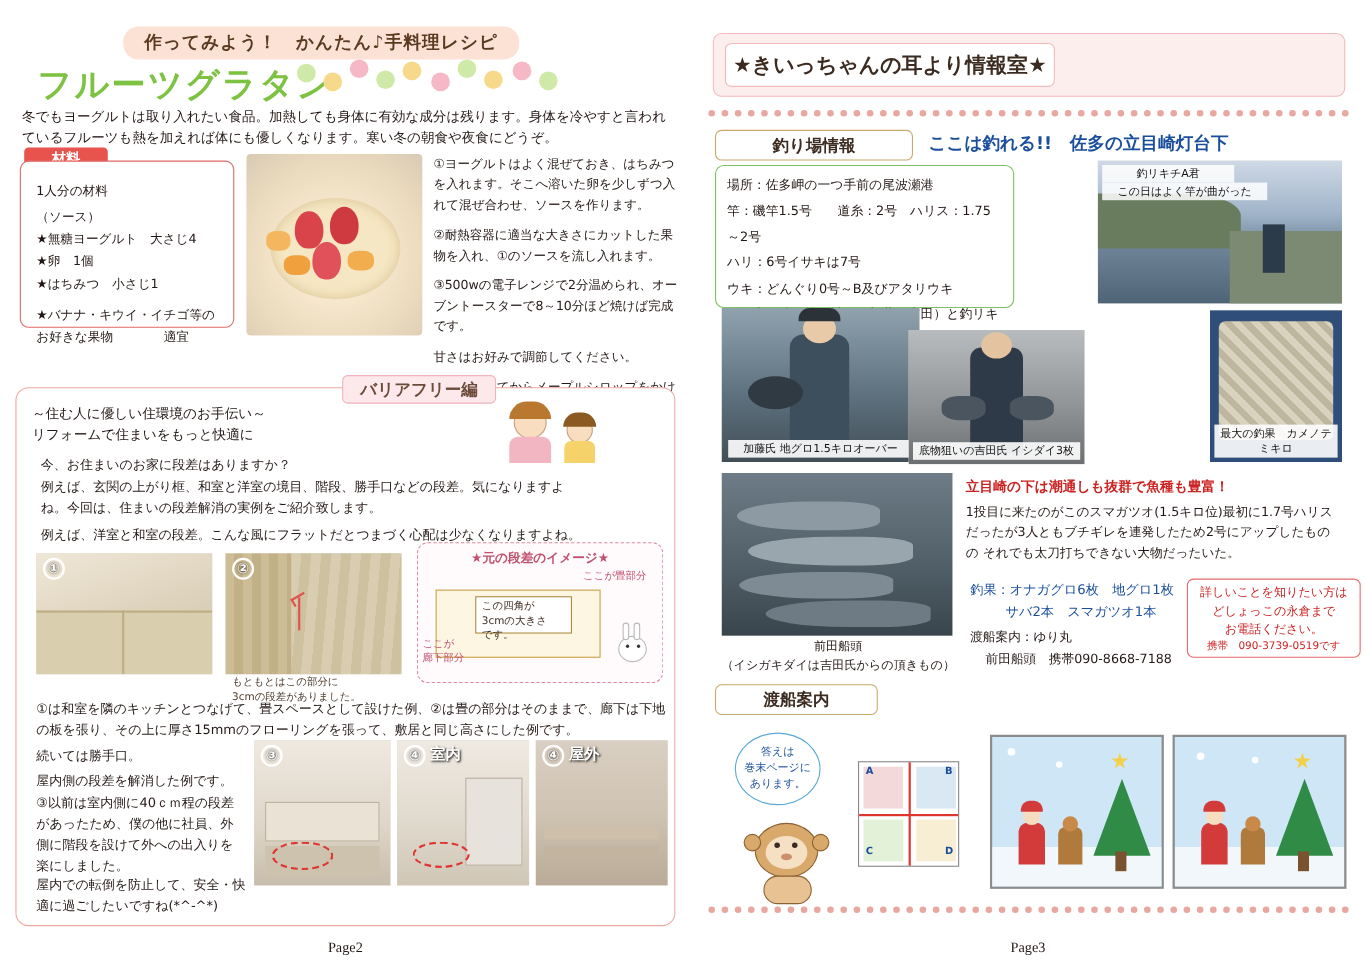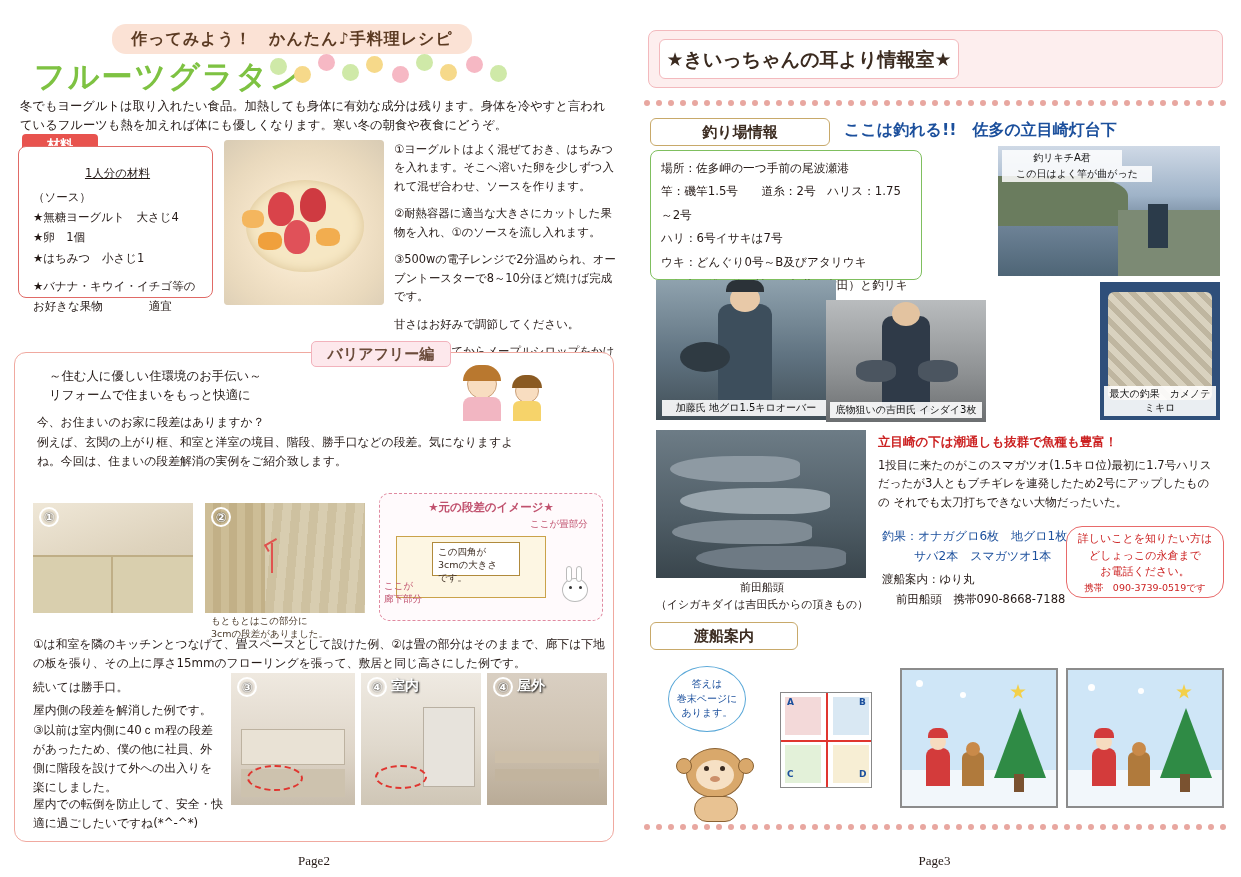--- a/index.html
+++ b/index.html
@@ -46,21 +46,21 @@
     position:absolute; left:22px; top:134px; width:76px; height:22px;
     background:#e8534e; border-radius:4px; color:#fff; font-size:13px;
     font-weight:bold; text-align:center; line-height:22px;
   }
   .zairyo-box {
     position:absolute; left:18px; top:146px; width:195px; height:152px;
     border:1.5px solid #e06a66; border-radius:8px; background:#fff;
     padding:16px 10px 8px 14px;
     font-size:11.5px; line-height:1.75;
   }
-  .zairyo-box .hdr { text-align:center; margin-bottom:4px;text-decoration:underline; }
+  .zairyo-box .hdr { margin-bottom:4px; }
   .food-photo {
     position:absolute; left:224px; top:140px; width:160px; height:165px;
     border-radius:4px; overflow:hidden;
     background:#efe6dc;
   }
   .steps {
     position:absolute; left:394px; top:140px; width:222px;
     font-size:11.4px; line-height:1.62;
   }
   .steps p { margin:0 0 9px 0; }
@@ -68,21 +68,21 @@
   
   .bf-box {
     position:absolute; left:14px; top:352px; width:600px; height:490px;
     border:1.5px solid #f0a9a0; border-radius:12px; background:#fff;
   }
   .bf-title-ribbon {
     position:absolute; left:296px; top:-12px; width:140px; height:26px;
     background:#fde8ec; border:1px solid #f2b2bc; border-radius:5px;
     text-align:center; line-height:25px; font-size:15px; color:#6b4b3a; font-weight:bold;
   }
-  .bf-head { position:absolute; left:34px; top:14px; font-size:12.4px; line-height:1.5; }
+  .bf-head { position:absolute; left:14px; top:14px; font-size:12.4px; line-height:1.5; }
   .bf-para { position:absolute; font-size:11.8px; line-height:1.62; }
 
   .photo {
     position:absolute; background:#ddd6cc; overflow:hidden;
   }
   .photo .num-badge {
     position:absolute; left:6px; top:4px; width:20px; height:20px;
     border-radius:50%; border:2px solid #fff; color:#fff;
     font-size:13px; text-align:center; line-height:18px; font-weight:bold;
     text-shadow:0 0 2px #000;
@@ -126,22 +126,22 @@
   .tag-box {
     position:absolute; background:#fff; border:1.5px solid #c8a96a; border-radius:6px;
     text-align:center; font-weight:bold; color:#3b2b20;
   }
   .info-box {
     position:absolute; border:1.5px solid #7fbf5f; border-radius:8px; background:#fff;
     font-size:11.7px; line-height:2.0; padding:6px 10px;
   }
   .blue-txt { color:#1b4f9c; }
   .pink-panel {
-    position:absolute; border:1.5px solid #e86a6a; border-radius:16px; background:#fff;
-    font-size:11px; line-height:1.5; color:#cc2222; text-align:center; padding:4px;
+    position:absolute; border:1.5px solid #e86a6a; border-radius:6px; background:#fff;
+    font-size:11px; line-height:1.5; color:#cc2222; text-align:center; padding:4px;margin-left:13px;
   }
   .caption {
     position:absolute; background:rgba(255,255,255,0.85);
     font-size:10px; color:#111; text-align:center; padding:1px 2px;
   }
   .xmas { position:absolute; background:#cfe6f7; border:2px solid #8c8c8c; overflow:hidden; }
   .speech {
     position:absolute; border:1.5px solid #5aa8d8; border-radius:50%;
     background:#fff; font-size:10px; line-height:1.45; text-align:center; color:#1b4f9c;
     display:flex; align-items:center; justify-content:center;
@@ -220,20 +220,21 @@
       <div style="position:absolute;left:22px;top:6px;width:30px;height:30px;border-radius:50%;background:#f8ddc0;border:1.5px solid #caa07a;"></div>
       <div style="position:absolute;left:18px;top:2px;width:38px;height:16px;border-radius:18px 18px 0 0;background:#b9782f;"></div>
       <div style="position:absolute;left:18px;top:34px;width:38px;height:24px;border-radius:8px 8px 0 0;background:#f2b6c2;"></div>
       <div style="position:absolute;left:70px;top:16px;width:24px;height:24px;border-radius:50%;background:#f8ddc0;border:1.5px solid #caa07a;"></div>
       <div style="position:absolute;left:67px;top:12px;width:30px;height:13px;border-radius:15px 15px 0 0;background:#8a5a22;"></div>
       <div style="position:absolute;left:68px;top:38px;width:28px;height:20px;border-radius:6px 6px 0 0;background:#f6d36a;"></div>
     </div>
 
     <div class="bf-para" style="left:22px;top:60px;width:430px;">今、お住まいのお家に段差はありますか？</div>
     <div class="bf-para" style="left:22px;top:80px;width:500px;">例えば、玄関の上がり框、和室と洋室の境目、階段、勝手口などの段差。気になりますよね。今回は、住まいの段差解消の実例をご紹介致します。</div>
+    <div class="bf-para" style="left:22px;top:124px;width:520px;">例えば、洋室と和室の段差。こんな風にフラットだとつまづく心配は少なくなりますよね。</div>
 
     <div class="photo" style="left:18px;top:150px;width:160px;height:110px;">
       <div style="position:absolute;inset:0;background:linear-gradient(160deg,#efe7d7 0%,#ded3bd 50%,#cfc4ac 100%);"></div>
       <div style="position:absolute;left:0;top:52px;width:100%;height:58px;background:#d9cfae;"></div>
       <div style="position:absolute;left:0;top:52px;width:100%;height:2px;background:#bfae86;"></div>
       <div style="position:absolute;left:78px;top:52px;width:2px;height:58px;background:#bfae86;"></div>
       <div class="num-badge">①</div>
     </div>
 
     <div class="photo" style="left:190px;top:150px;width:160px;height:110px;">

